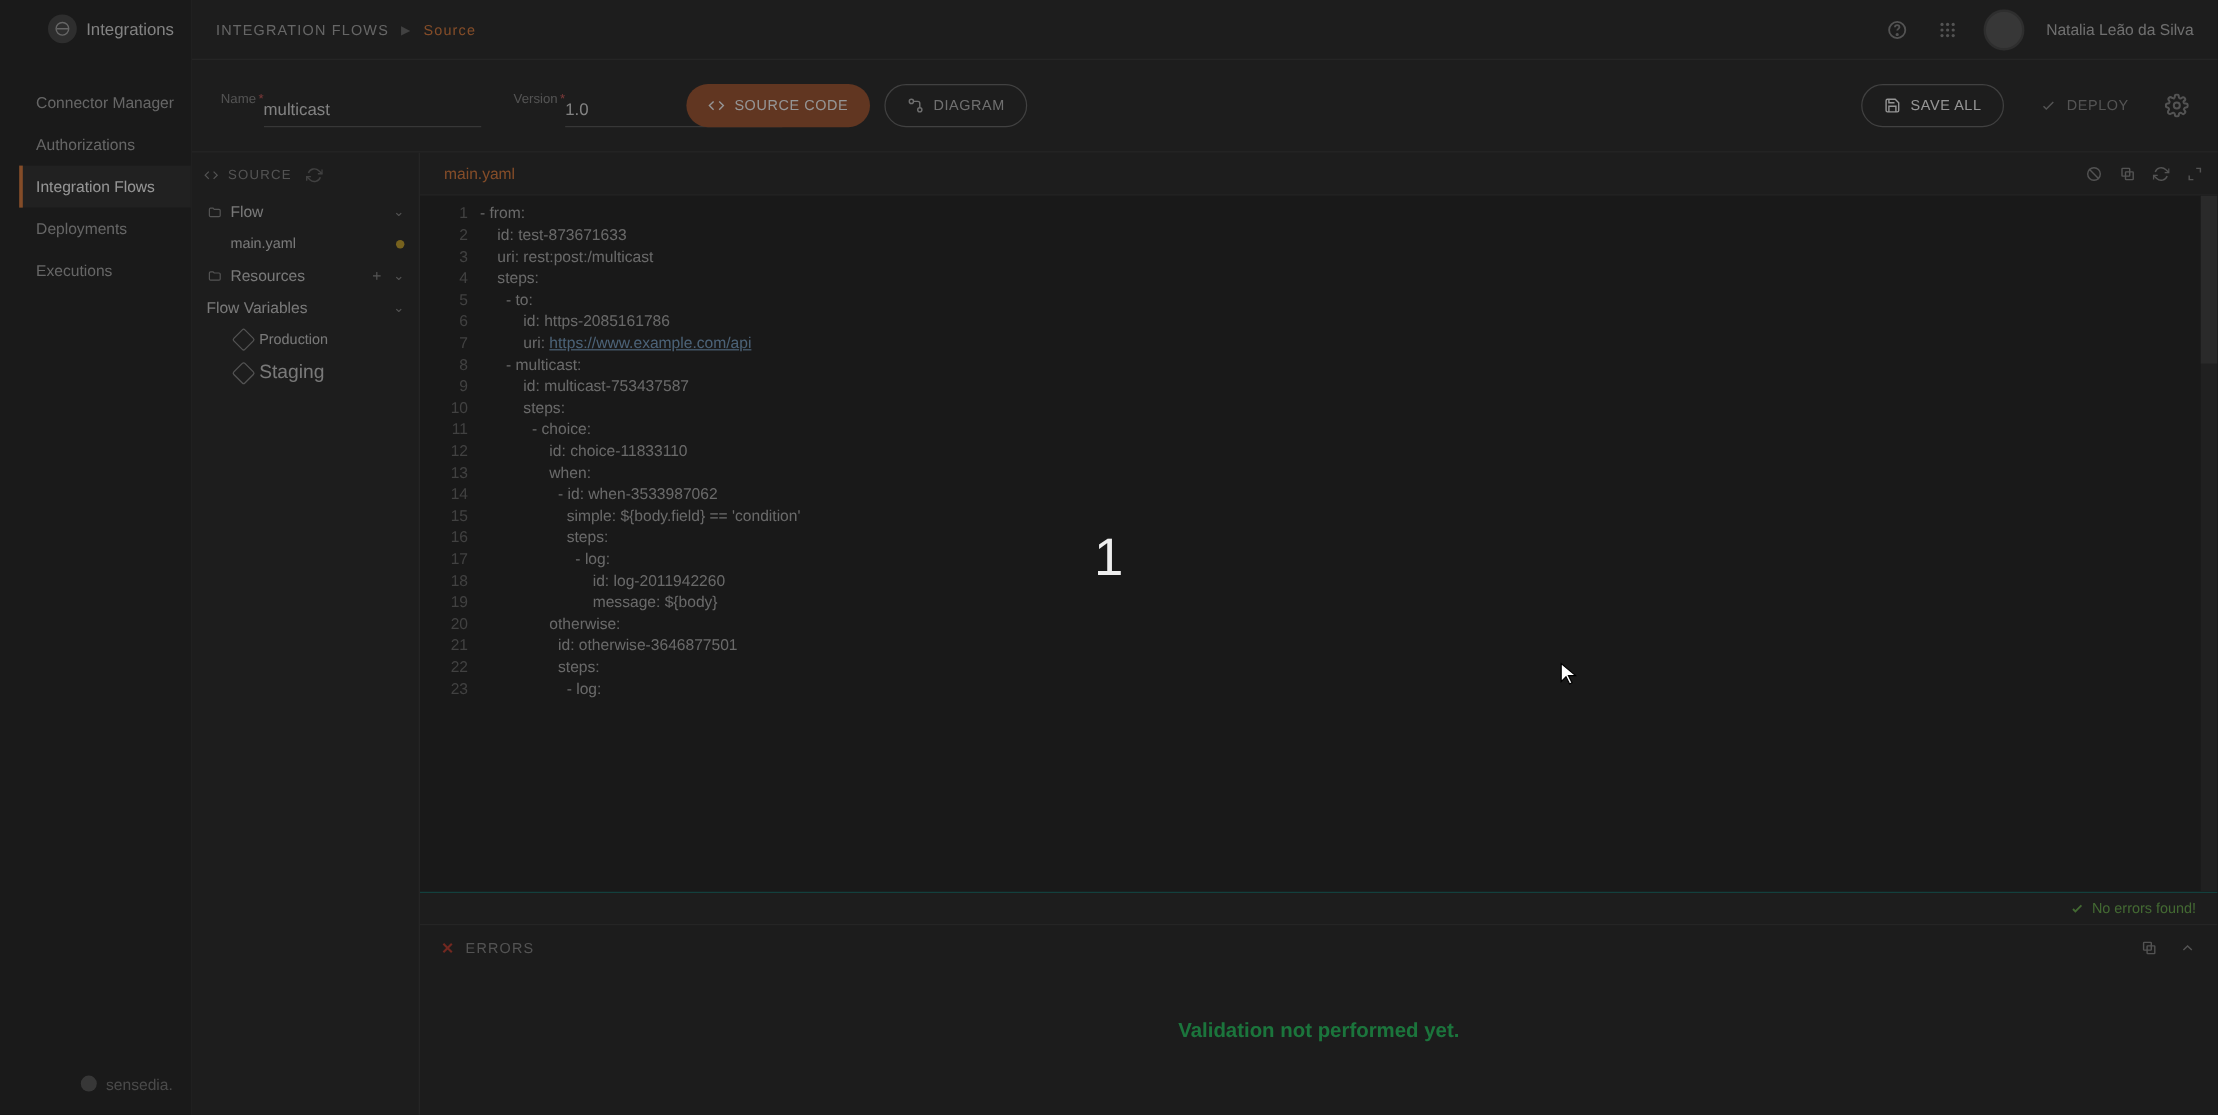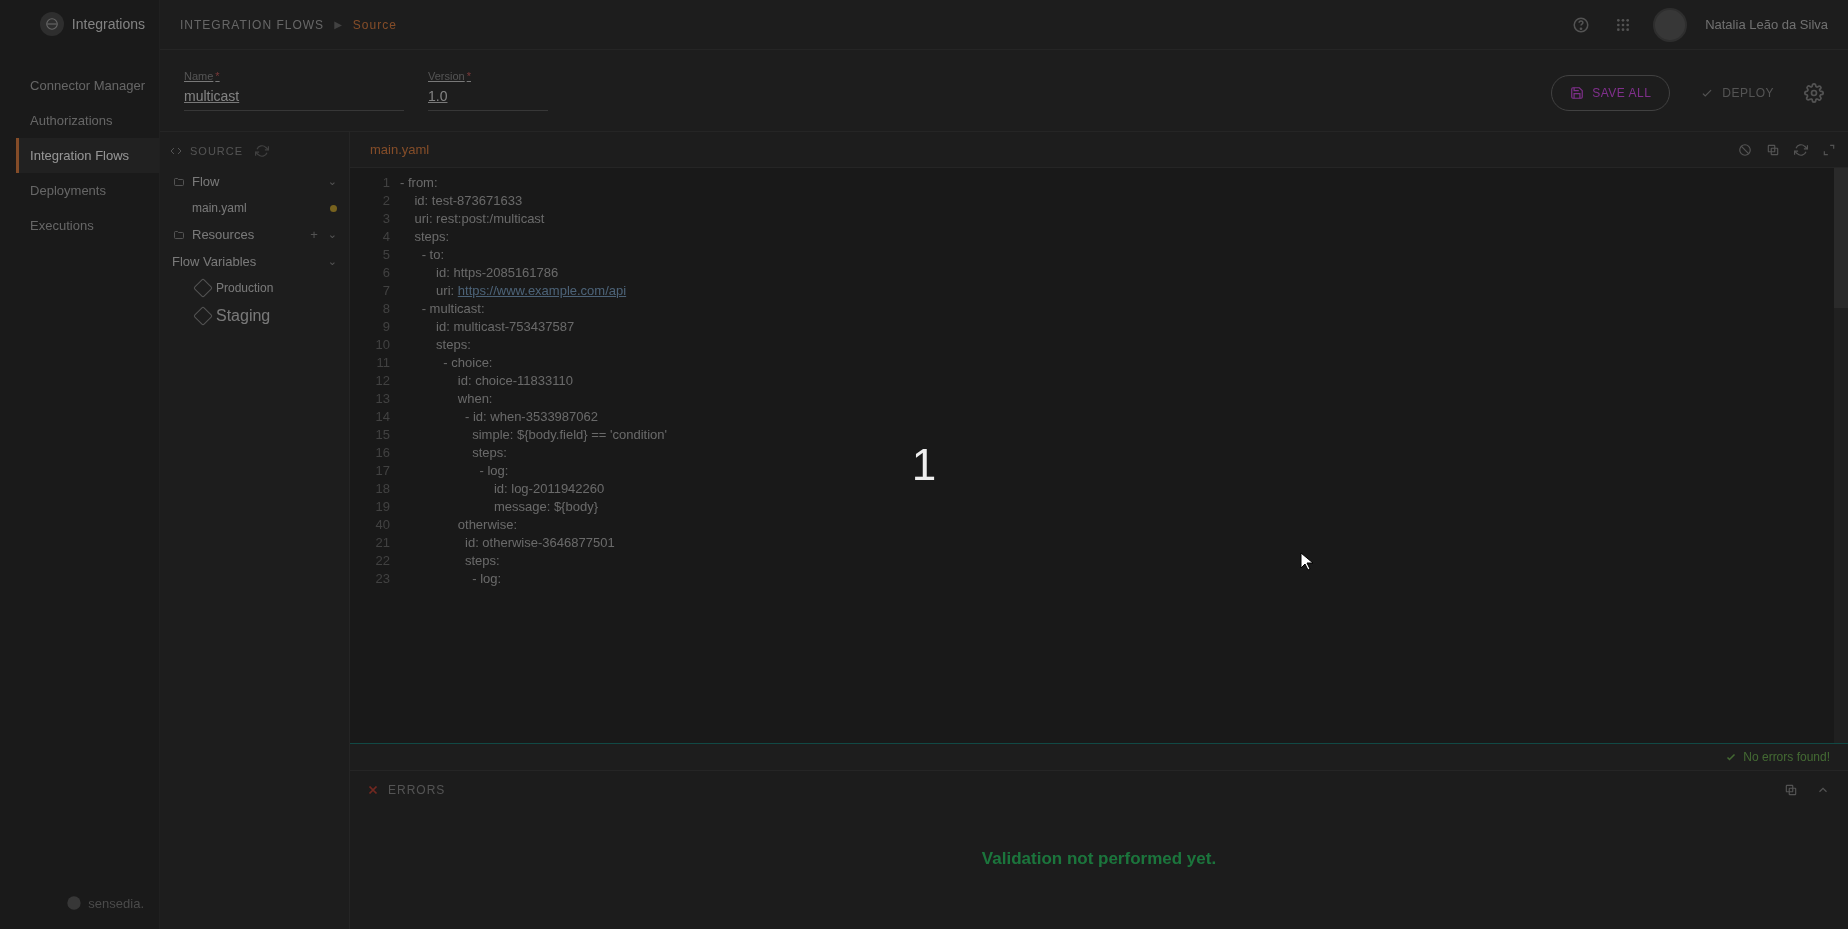--- a/index.html
+++ b/index.html
@@ -21,32 +21,32 @@
 .breadcrumb { display:flex; align-items:center; gap:10px; font-size:12px; letter-spacing:1px; }
 .crumb-main { color:#aaa; text-transform:uppercase; }
 .crumb-sep { color:#666; font-size:10px; }
 .crumb-sub { color:#e07b39; }
 .topbar-right { margin-left:auto; display:flex; align-items:center; gap:18px; }
 .icon-btn { width:24px; height:24px; display:flex; align-items:center; justify-content:center; color:#888; cursor:pointer; }
 .avatar { width:34px; height:34px; border-radius:50%; background:#555; border:2px solid #444; }
 .username { font-size:13px; color:#bbb; }
 
 .formrow { display:flex; align-items:flex-end; padding:20px 24px; gap:24px; border-bottom:1px solid #333; }
-.field { display:flex; flex-direction:column;text-decoration:underline; }
+.field { display:flex; flex-direction:row; }
 .field-label { font-size:11px; color:#888; display:flex; gap:2px; }
 .req { color:#c55; }
 .field-input { background:transparent; border:none; border-bottom:1px solid #555; color:#ddd; font-size:14px; padding:6px 0; outline:none; }
 .field.name { width:220px; }
 .field.version { width:120px; }
 .btn-group { display:flex; gap:12px; }
 .btn { display:flex; align-items:center; gap:8px; font-size:12px; letter-spacing:0.5px; padding:10px 18px; border-radius:18px; cursor:pointer; border:none; }
 .btn.primary { background:#a0522d; color:#fff; }
 .btn.outline { background:transparent; border:1px solid #666; color:#bbb; }
 .right-actions { margin-left:auto; display:flex; gap:12px; align-items:center; }
-.btn.save { border:1px solid #666; background:transparent; color:#d946ef; }
+.btn.save { border:1px solid #666; background:transparent; color:#ffffff; }
 .btn.deploy { background:transparent; color:#888; }
 .gear-icon { color:#888; cursor:pointer; }
 
 .workspace { flex:1; display:flex; overflow:hidden; }
 .tree-panel { width:190px; border-right:1px solid #333; padding:12px 10px; display:flex; flex-direction:column; gap:4px; font-size:13px; }
 .tree-header { display:flex; align-items:center; gap:8px; color:#888; font-size:11px; letter-spacing:1px; text-transform:uppercase; margin-bottom:8px; }
 .tree-row { display:flex; align-items:center; gap:6px; padding:4px 2px; color:#ccc; cursor:pointer; }
 .tree-row.indent1 { padding-left:22px; }
 .tree-row.indent2 { padding-left:26px; }
 .tree-icon { width:14px; height:14px; display:inline-flex; align-items:center; justify-content:center; color:#888; }
@@ -158,20 +158,40 @@
             <span class="req">*</span>
           </label>
         <input class="field-input" value="multicast" style="">
       </div>
       <div class="field version">
         <label class="field-label">
             <span>Version</span>
             <span class="req">*</span>
           </label>
         <input class="field-input" value="1.0" style="">
+      </div>
+      <div class="btn-group">
+        <button class="btn primary">
+          <span>
+              <svg width="14" height="14" viewBox="0 0 24 24" fill="none" stroke="currentColor" stroke-width="2">
+                <path d="M8 6l-6 6 6 6M16 6l6 6-6 6"></path>
+              </svg>
+            </span>
+          <span>SOURCE CODE</span>
+        </button>
+        <button class="btn outline">
+          <span>
+              <svg width="14" height="14" viewBox="0 0 24 24" fill="none" stroke="currentColor" stroke-width="2">
+                <circle cx="6" cy="6" r="3"></circle>
+                <circle cx="18" cy="18" r="3"></circle>
+                <path d="M9 6h6a3 3 0 013 3v6"></path>
+              </svg>
+            </span>
+          <span>DIAGRAM</span>
+        </button>
       </div>
       <div class="right-actions">
         <button class="btn save">
           <span>
               <svg width="14" height="14" viewBox="0 0 24 24" fill="none" stroke="currentColor" stroke-width="2">
                 <path d="M19 21H5a2 2 0 01-2-2V5a2 2 0 012-2h11l5 5v11a2 2 0 01-2 2z"></path>
                 <path d="M17 21v-8H7v8M7 3v5h8"></path>
               </svg>
             </span>
           <span>SAVE ALL</span>
@@ -290,21 +310,21 @@
               <div>10</div>
               <div>11</div>
               <div>12</div>
               <div>13</div>
               <div>14</div>
               <div>15</div>
               <div>16</div>
               <div>17</div>
               <div>18</div>
               <div>19</div>
-              <div>40</div>
+              <div>20</div>
               <div>21</div>
               <div>22</div>
               <div>23</div>
             </div>
           <div class="code-lines" id="code-lines">
               <div class="line">- from:</div>
               <div class="line">    id: test-873671633</div>
               <div class="line">    uri: rest:post:/multicast</div>
               <div class="line">    steps:</div>
               <div class="line">      - to:</div>

